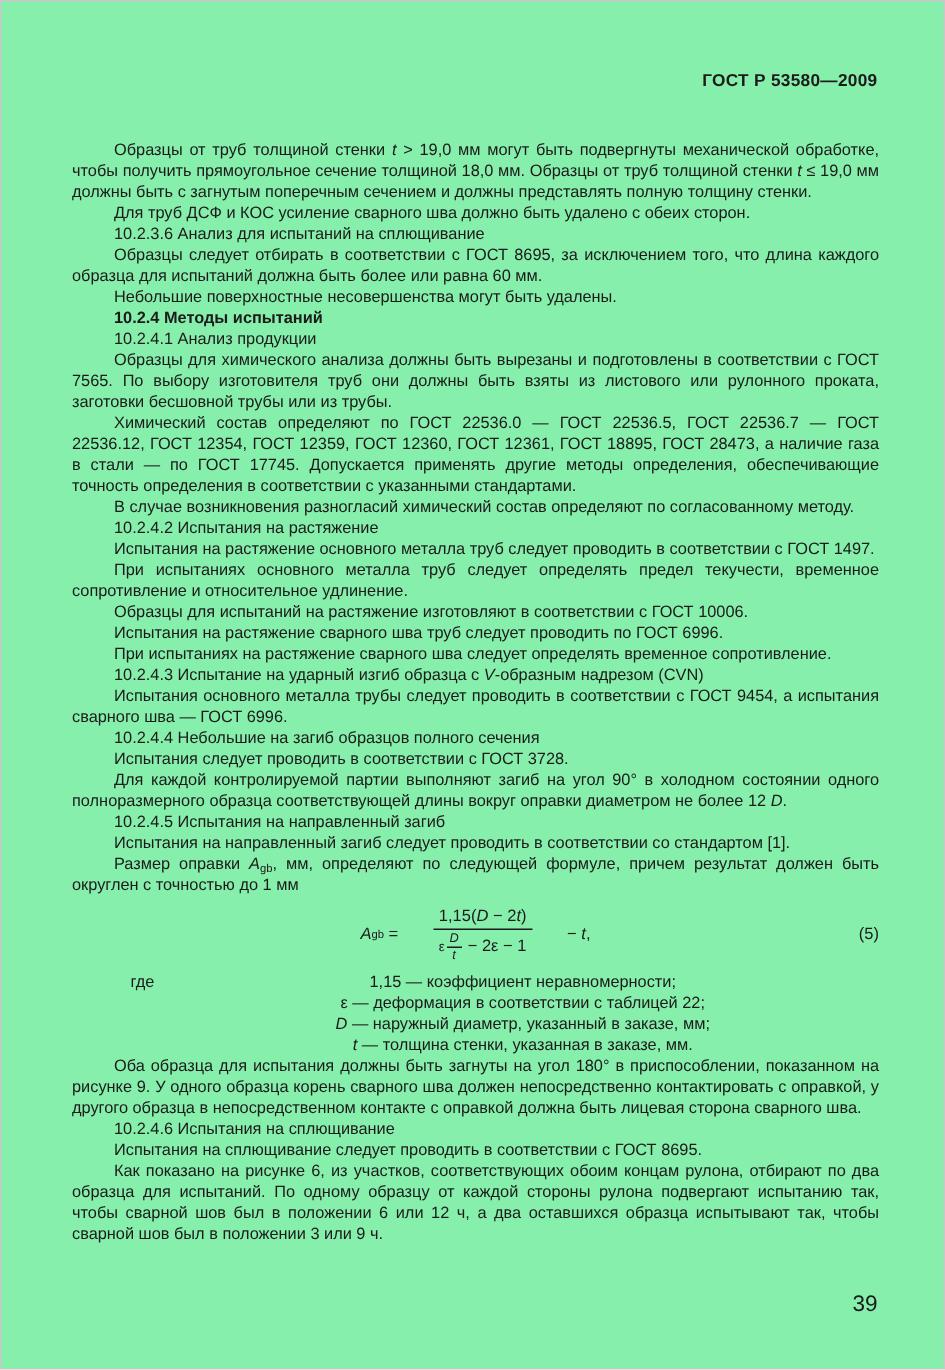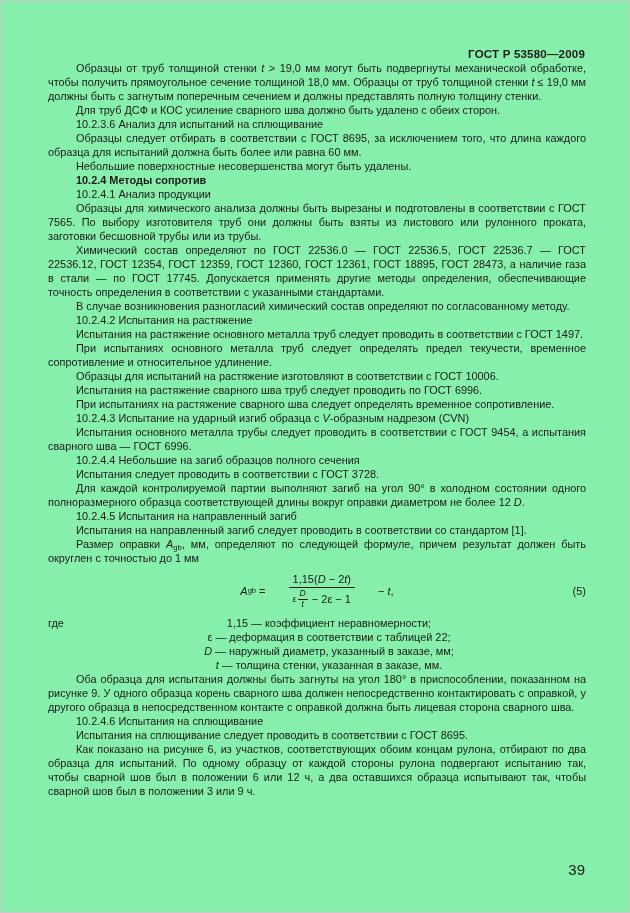--- a/index.html
+++ b/index.html
@@ -11,21 +11,21 @@
     border:1px solid #c9c9c9;
     font-family:"Liberation Sans","DejaVu Sans",sans-serif;
     color:#1b1b1b;
     overflow:hidden;
   }
   .page-header{
     position:absolute;top:47px;right:44px;
     font-size:11.5px;font-weight:bold;letter-spacing:.2px;
   }
   .content{
-    position:absolute;top:60px;left:47px;width:538px;
+    position:absolute;top:92px;left:47px;width:538px;
     font-size:10.9px;line-height:14px;text-align:justify;
   }
   .para{margin:0;text-indent:28px;hyphens:manual;-webkit-hyphens:manual;}
   .bold{font-weight:bold;}
   .it{font-style:italic;}
   sub{font-size:7.5px;line-height:0;vertical-align:-2px;}
   .formula-line{
     position:relative;display:flex;justify-content:center;align-items:center;
     margin:8px 0 7px;text-indent:0;
   }
@@ -33,38 +33,38 @@
   .bigfrac{display:inline-flex;flex-direction:column;align-items:center;margin:0 20px;line-height:1.2;}
   .bf-num{padding:0 4px 1px;border-bottom:1px solid #1b1b1b;text-align:center;}
   .bf-den{display:inline-flex;align-items:center;padding-top:1px;white-space:pre;}
   .bf-den > span:first-child{font-size:9px;}
   .minifrac{display:inline-flex;flex-direction:column;align-items:center;font-size:8.5px;line-height:1.1;margin:0 1px;}
   .mf-top{border-bottom:1px solid #1b1b1b;padding:0 2px;}
   .mf-bot{padding-top:0.5px;}
   .eq-number{position:absolute;right:0;top:50%;transform:translateY(-50%);font-size:11px;}
   .where{margin:0;}
   .where-row{display:flex;}
-  .where-label{flex:0 0 24px;}
+  .where-label{flex:0 0 24px;margin-left:39px;}
   .where-body{flex:1;text-align:center;}
   .page-footer{position:absolute;top:860px;right:44px;font-size:15px;}
 </style>
 </head>
 <body>
 
 <div class="page">
   <div class="page-header">
     <span>ГОСТ Р 53580—2009</span>
   </div>
   <div id="content" class="content">
       <p class="para"><span>Образцы от труб толщиной стенки </span><span class="it">t</span><span> &gt; 19,0 мм могут быть подвергнуты механической обработке, чтобы получить прямоугольное сечение толщиной 18,0 мм. Образцы от труб толщиной стенки </span><span class="it">t</span><span> ≤ 19,0 мм должны быть с загнутым поперечным сечением и должны представлять полную толщину стенки.</span></p>
       <p class="para"><span>Для труб ДСФ и КОС усиление сварного шва должно быть удалено с обеих сторон.</span></p>
       <p class="para"><span>10.2.3.6 Анализ для испытаний на сплющивание</span></p>
       <p class="para"><span>Образцы следует отбирать в соответствии с ГОСТ 8695, за исключением того, что длина каждого образца для испытаний должна быть более или равна 60 мм.</span></p>
       <p class="para"><span>Небольшие поверхностные несовершенства могут быть удалены.</span></p>
-      <p class="para bold"><span>10.2.4 Методы сопротив</span></p>
+      <p class="para bold"><span>10.2.4 Методы испытаний</span></p>
       <p class="para"><span>10.2.4.1 Анализ продукции</span></p>
       <p class="para"><span>Образцы для химического анализа должны быть вырезаны и подготовлены в соответствии с ГОСТ 7565. По выбору изготовителя труб они должны быть взяты из листового или рулонного проката, заготовки бесшовной трубы или из трубы.</span></p>
       <p class="para"><span>Химический состав определяют по ГОСТ 22536.0 — ГОСТ 22536.5, ГОСТ 22536.7 — ГОСТ 22536.12, ГОСТ 12354, ГОСТ 12359, ГОСТ 12360, ГОСТ 12361, ГОСТ 18895, ГОСТ 28473, а наличие газа в стали — по ГОСТ 17745. Допускается применять другие методы определения, обеспечивающие точность определения в соответствии с указанными стандартами.</span></p>
       <p class="para"><span>В случае возникновения разногласий химический состав определяют по согласованному методу.</span></p>
       <p class="para"><span>10.2.4.2 Испытания на растяжение</span></p>
       <p class="para"><span>Испытания на растяжение основного металла труб следует проводить в соответствии с ГОСТ 1497.</span></p>
       <p class="para"><span>При испытаниях основного металла труб следует определять предел текучести, временное сопротив­ление и относительное удлинение.</span></p>
       <p class="para"><span>Образцы для испытаний на растяжение изготовляют в соответствии с ГОСТ 10006.</span></p>
       <p class="para"><span>Испытания на растяжение сварного шва труб следует проводить по ГОСТ 6996.</span></p>
       <p class="para"><span>При испытаниях на растяжение сварного шва следует определять временное сопротивление.</span></p>

